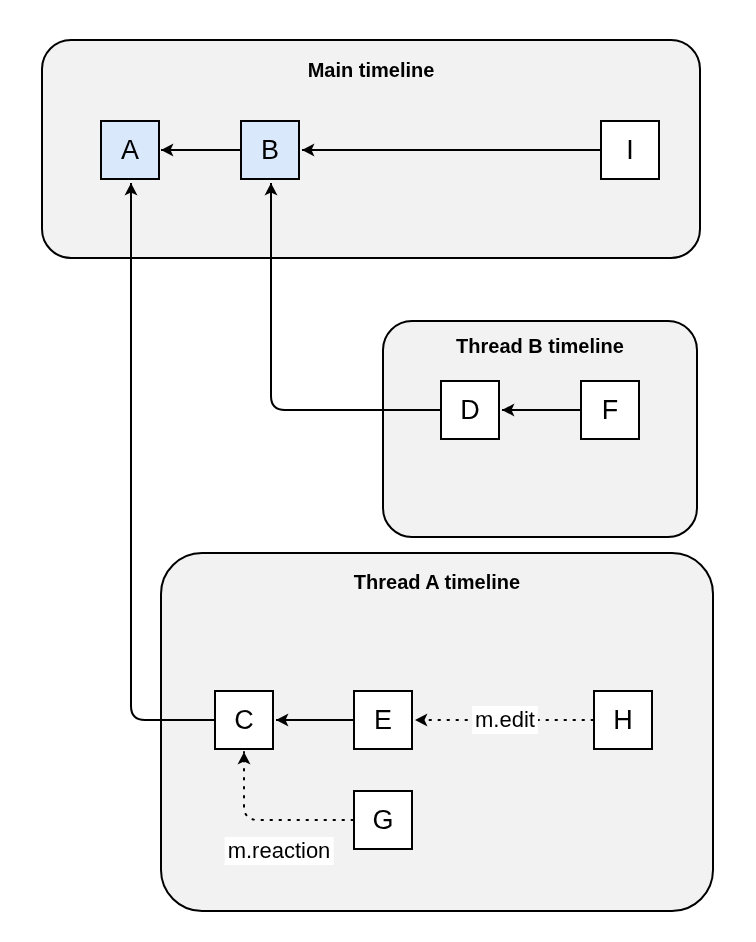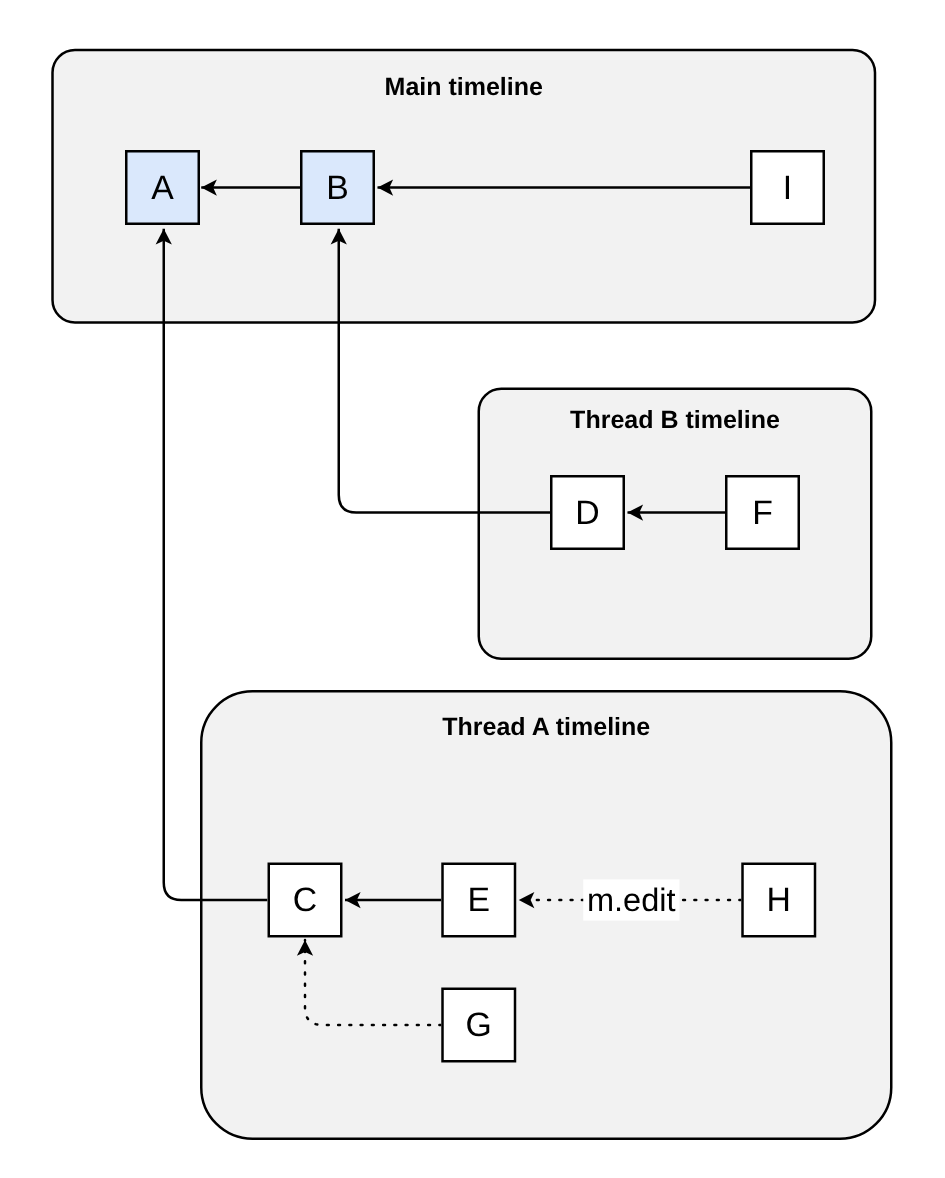--- a/index.html
+++ b/index.html
@@ -10,31 +10,31 @@
     background: #ffffff;
     font-family: "Liberation Sans", sans-serif;
     overflow: hidden;
   }
   .container {
     position: absolute;
     background: #f2f2f2;
     border: 2px solid #000000;
     box-sizing: border-box;
   }
-  .container.radius-30 { border-radius: 19px; }
+  .container.radius-30 { border-radius: 30px; }
   .container.radius-40 { border-radius: 42px; }
   .container-title {
     text-align: center;
     font-weight: bold;
     font-size: 20px;
     color: #000000;
   }
   #container-main   { left: 41px;  top: 39px;  width: 660px; height: 220px; }
   #container-main .container-title { padding-top: 18px; }
-  #container-thread-b { left: 382px; top: 310px; width: 316px; height: 218px; }
+  #container-thread-b { left: 382px; top: 320px; width: 316px; height: 218px; }
   #container-thread-b .container-title { padding-top: 13px; }
   #container-thread-a { left: 160px; top: 540px; width: 554px; height: 360px; margin-top: 12px; }
   #container-thread-a .container-title { padding-top: 17px; }
 
   svg.edges-layer {
     position: absolute;
     left: 0; top: 0;
     width: 756px; height: 942px;
     pointer-events: none;
   }
@@ -69,21 +69,21 @@
   #node-c { left: 214px; top: 690px; }
   #node-e { left: 353px; top: 690px; }
   #node-h { left: 593px; top: 690px; }
   #node-g { left: 353px; top: 790px; }
 
   .edge-label {
     position: absolute;
     transform: translate(-50%, -50%);
     background: #ffffff;
     padding: 1px 3px;
-    font-size: 26px;
+    font-size: 22px;
     color: #000000;
     white-space: nowrap;
   }
   #edge-label-edit     { left: 505px; top: 720px; }
   #edge-label-reaction { left: 279px; top: 851px; }
 </style>
 </head>
 <body>
 
 <div class="canvas">
@@ -138,14 +138,15 @@
     <span>E</span>
   </div>
   <div class="node" id="node-h">
     <span>H</span>
   </div>
   <div class="node" id="node-g">
     <span>G</span>
   </div>
 
   <div class="edge-label" id="edge-label-edit">m.edit</div>
+  <div class="edge-label" id="edge-label-reaction">m.reaction</div>
 
 </div>
 
 </body></html>

